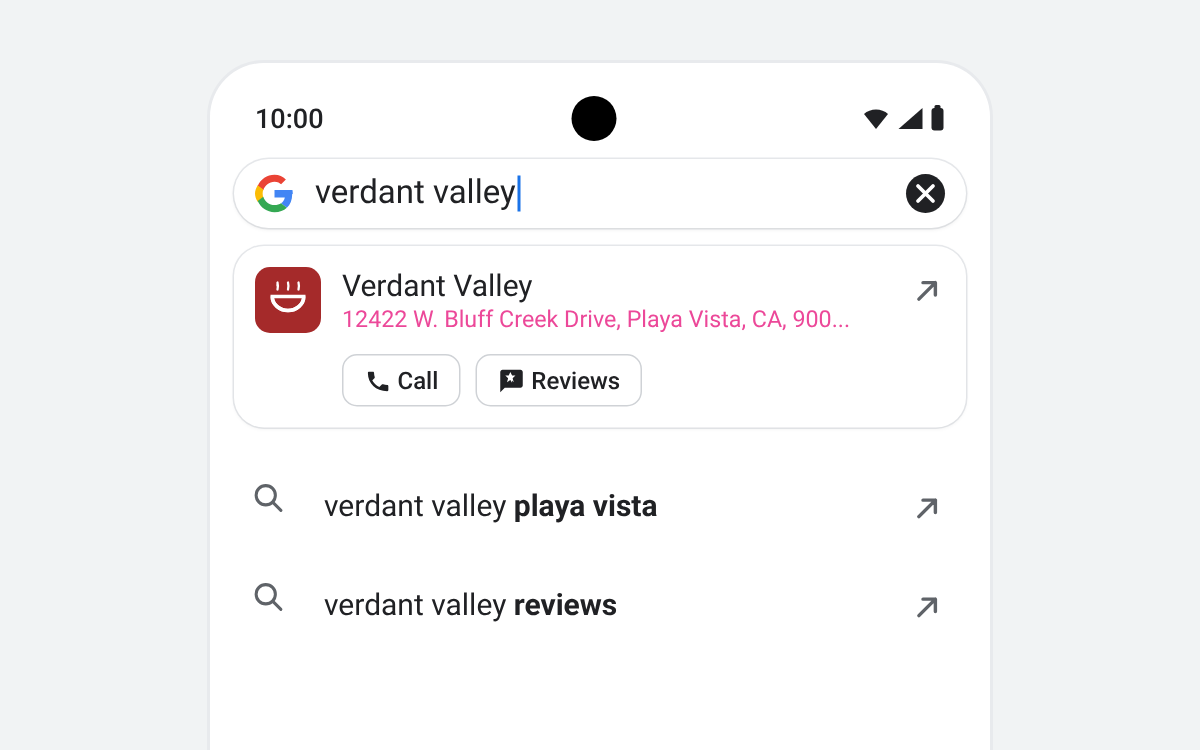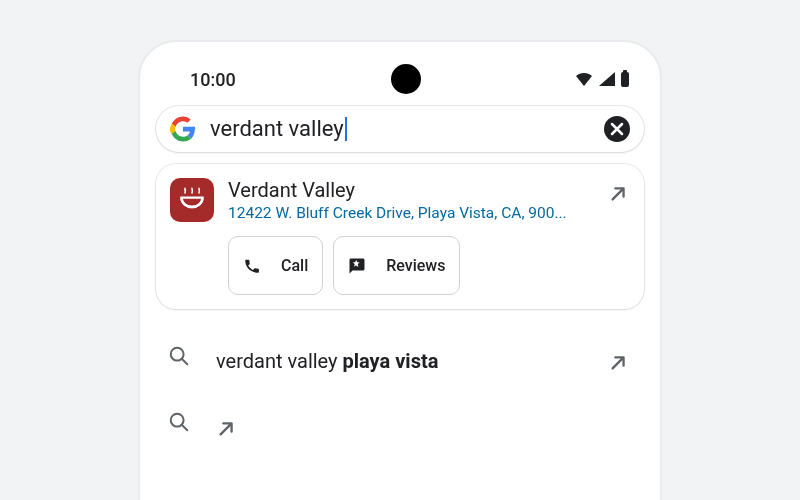--- a/index.html
+++ b/index.html
@@ -23,21 +23,21 @@
   }
   .status-bar {
     display: flex;
     align-items: center;
     justify-content: space-between;
     padding: 6px 14px 12px 14px;
     font-size: 18px;
     font-weight: 500;
     color: #202124;
   }
-  .status-left { flex: 1; margin-left: 20px; }
+  .status-left { flex: 1; }
   .status-center {
     width: 30px; height: 30px; border-radius: 50%; background: #000;
     position: relative; left: -4px;
   }
   .status-right {
     flex: 1; display: flex; justify-content: flex-end; align-items: center; gap: 4px;
   }
   .status-right svg { display: block; }
   .search-bar {
     display: flex;
@@ -86,40 +86,40 @@
     gap: 14px;
   }
   .place-icon {
     width: 44px; height: 44px; border-radius: 10px; background: #a52a2a;
     display: flex; align-items: center; justify-content: center; flex-shrink: 0;
   }
   .place-icon svg { width: 28px; height: 28px; }
   .result-text { flex: 1; min-width: 0; }
   .result-title { font-size: 20px; color: #202124; font-weight: 400; }
   .result-sub {
-    font-size: 15.5px; color: #0369a1; white-space: nowrap; overflow: hidden; text-overflow: ellipsis;
+    font-size: 15.5px; color: #ec4899; white-space: nowrap; overflow: hidden; text-overflow: ellipsis;
     margin-top: 2px;
   }
   .arrow-ins {
     width: 22px; height: 22px; flex-shrink: 0; margin-top: 4px;
     cursor: pointer;
   }
   .chips {
     display: flex;
     gap: 10px;
     margin-top: 14px;
     margin-left: 58px;
   }
   .chip {
     display: flex;
     align-items: center;
-    gap: 20px;
+    gap: 4px;
     border: 1px solid #cfd2d6;
     border-radius: 10px;
-    padding: 19px 14px;
+    padding: 7px 14px;
     font-size: 16px;
     color: #202124;
     cursor: pointer;
     background: #fff;
     font-weight: 500;
   }
   .chip svg { width: 18px; height: 18px; display: block; }
   .suggestions { margin-top: 14px; }
   .sugg-row {
     display: flex;
@@ -228,19 +228,22 @@
           <path d="M5 19 L17 7 M8 7 H17 V16" fill="none" stroke="#5f6368" stroke-width="2.5" stroke-linecap="round" stroke-linejoin="round"></path>
         </svg>
     </div>
     <div class="sugg-row">
       <div class="sugg-icon">
         <svg width="22" height="22" viewBox="0 0 24 24">
             <circle cx="10" cy="10" r="7" fill="none" stroke="#5f6368" stroke-width="2.2"></circle>
             <line x1="15" y1="15" x2="21" y2="21" stroke="#5f6368" stroke-width="2.2" stroke-linecap="round"></line>
           </svg>
       </div>
+      <div class="sugg-text">
+        <span>verdant valley </span><span class="bold">reviews</span>
+      </div>
       <svg class="arrow-ins" viewBox="0 0 24 24">
           <path d="M5 19 L17 7 M8 7 H17 V16" fill="none" stroke="#5f6368" stroke-width="2.5" stroke-linecap="round" stroke-linejoin="round"></path>
         </svg>
     </div>
   </div>
 
 </div>
 
 </body></html>

